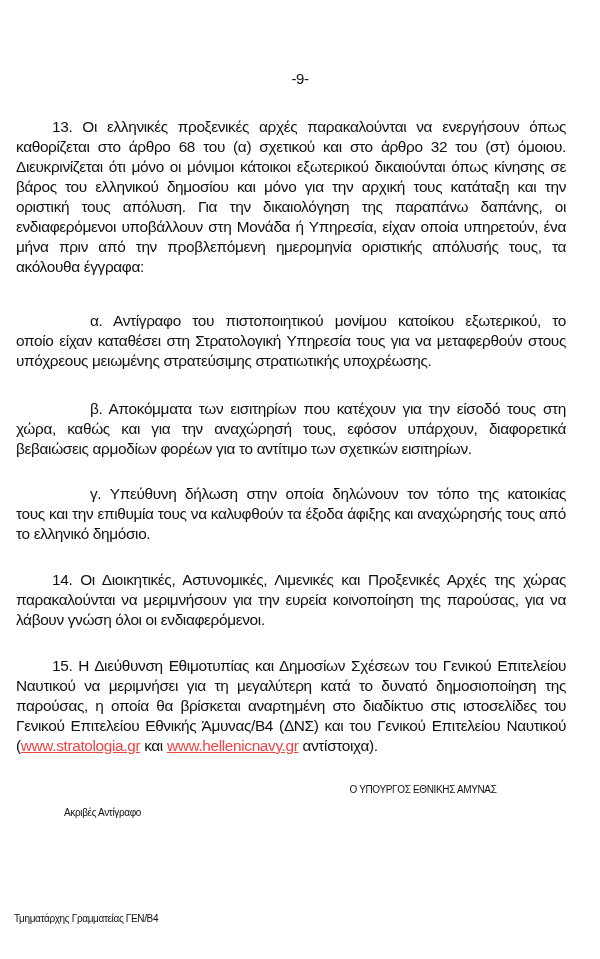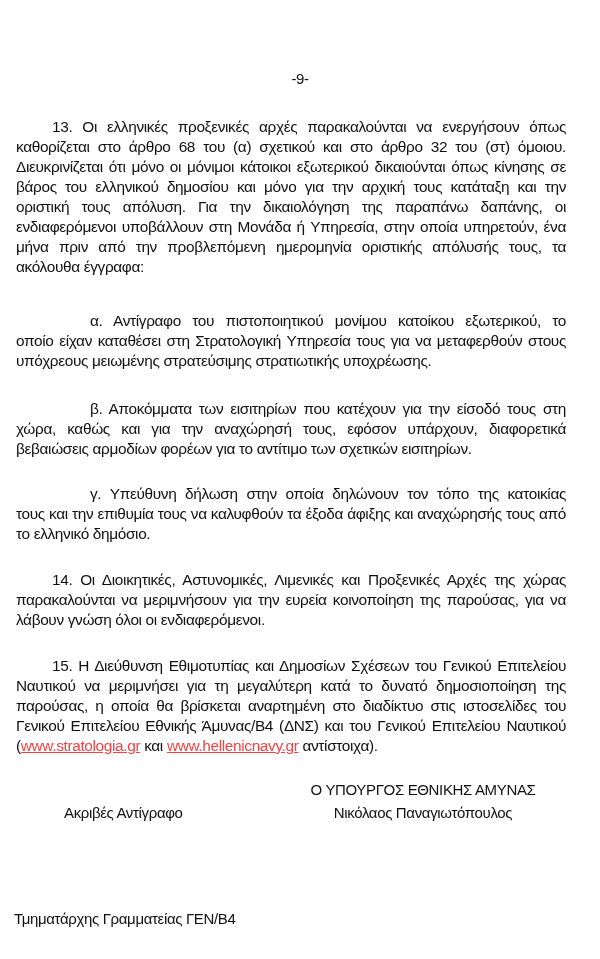--- a/index.html
+++ b/index.html
@@ -19,38 +19,38 @@
       white-space: nowrap; overflow: hidden;
       text-align: justify; text-align-last: justify;
       transform-origin: left top;
       letter-spacing: -0.35px;
     }
     .line.last { text-align-last: left; }
     .line.ind1 { left: 52px; width: 514px; }
     .line.ind2 { left: 90px; width: 476px; }
     .link { color: #ef4444; text-decoration: underline; }
     .sig {
-      position: absolute; font-size: 15px; line-height: 20px; white-space: nowrap;
+      position: absolute; font-size: 10px; line-height: 20px; white-space: nowrap;
       letter-spacing: -0.35px;
     }
   </style>
 </head>
 <body>
 
 <div class="page">
 
   <div class="pnum">-9-</div>
 
   <div>
     <div class="line ind1" style="top: 117px;">13.  Οι ελληνικές προξενικές αρχές παρακαλούνται να ενεργήσουν όπως</div>
     <div class="line" style="top: 137px;">καθορίζεται στο άρθρο 68 του (α) σχετικού και στο άρθρο 32 του (στ) όμοιου.</div>
     <div class="line" style="top: 157px;">Διευκρινίζεται ότι μόνο οι μόνιμοι κάτοικοι εξωτερικού δικαιούνται όπως κίνησης σε</div>
     <div class="line" style="top: 177px;">βάρος του ελληνικού δημοσίου και μόνο για την αρχική τους κατάταξη και την</div>
     <div class="line" style="top: 197px;">οριστική τους απόλυση. Για την δικαιολόγηση της παραπάνω δαπάνης, οι</div>
-    <div class="line" style="top: 217px;">ενδιαφερόμενοι υποβάλλουν στη Μονάδα ή Υπηρεσία, στην οποία υπηρετούν, ένα</div>
+    <div class="line" style="top: 217px;">ενδιαφερόμενοι υποβάλλουν στη Μονάδα ή Υπηρεσία, είχαν οποία υπηρετούν, ένα</div>
     <div class="line" style="top: 237px;">μήνα πριν από την προβλεπόμενη ημερομηνία οριστικής απόλυσής τους, τα</div>
     <div class="line last" style="top: 257px;">ακόλουθα έγγραφα:</div>
   </div>
 
   <div>
     <div class="line ind2" style="top: 311px;">α.   Αντίγραφο του πιστοποιητικού μονίμου κατοίκου εξωτερικού, το</div>
     <div class="line" style="top: 331px;">οποίο είχαν καταθέσει στη Στρατολογική Υπηρεσία τους για να μεταφερθούν στους</div>
     <div class="line last" style="top: 351px;">υπόχρεους μειωμένης στρατεύσιμης στρατιωτικής υποχρέωσης.</div>
   </div>
 
@@ -75,17 +75,16 @@
   <div>
     <div class="line ind1" style="top: 656px;">15.  Η Διεύθυνση Εθιμοτυπίας και Δημοσίων Σχέσεων του Γενικού Επιτελείου</div>
     <div class="line" style="top: 676px;">Ναυτικού να μεριμνήσει για τη μεγαλύτερη κατά το δυνατό δημοσιοποίηση της</div>
     <div class="line" style="top: 696px;">παρούσας, η οποία θα βρίσκεται αναρτημένη στο διαδίκτυο στις ιστοσελίδες του</div>
     <div class="line" style="top: 716px;">Γενικού Επιτελείου Εθνικής Άμυνας/Β4 (ΔΝΣ) και του Γενικού Επιτελείου Ναυτικού</div>
     <div class="line last" style="top: 736px;"><span>(</span><a class="link" href="#">www.stratologia.gr</a><span> και </span><a class="link" href="#">www.hellenicnavy.gr</a><span> αντίστοιχα).</span></div>
   </div>
 
   <div class="sig" style="left:300px; top:780px; width:246px; text-align:center;">Ο ΥΠΟΥΡΓΟΣ ΕΘΝΙΚΗΣ ΑΜΥΝΑΣ</div>
   <div class="sig" style="left:64px; top:803px;">Ακριβές Αντίγραφο</div>
-  <div class="sig" style="left:300px; top:803px; width:246px; text-align:center;">Νικόλαος Παναγιωτόπουλος</div>
 
   <div class="sig" style="left:14px; top:909px; width:258px; text-align:left;">Τμηματάρχης Γραμματείας ΓΕΝ/Β4</div>
 
 </div>
 
 </body></html>

